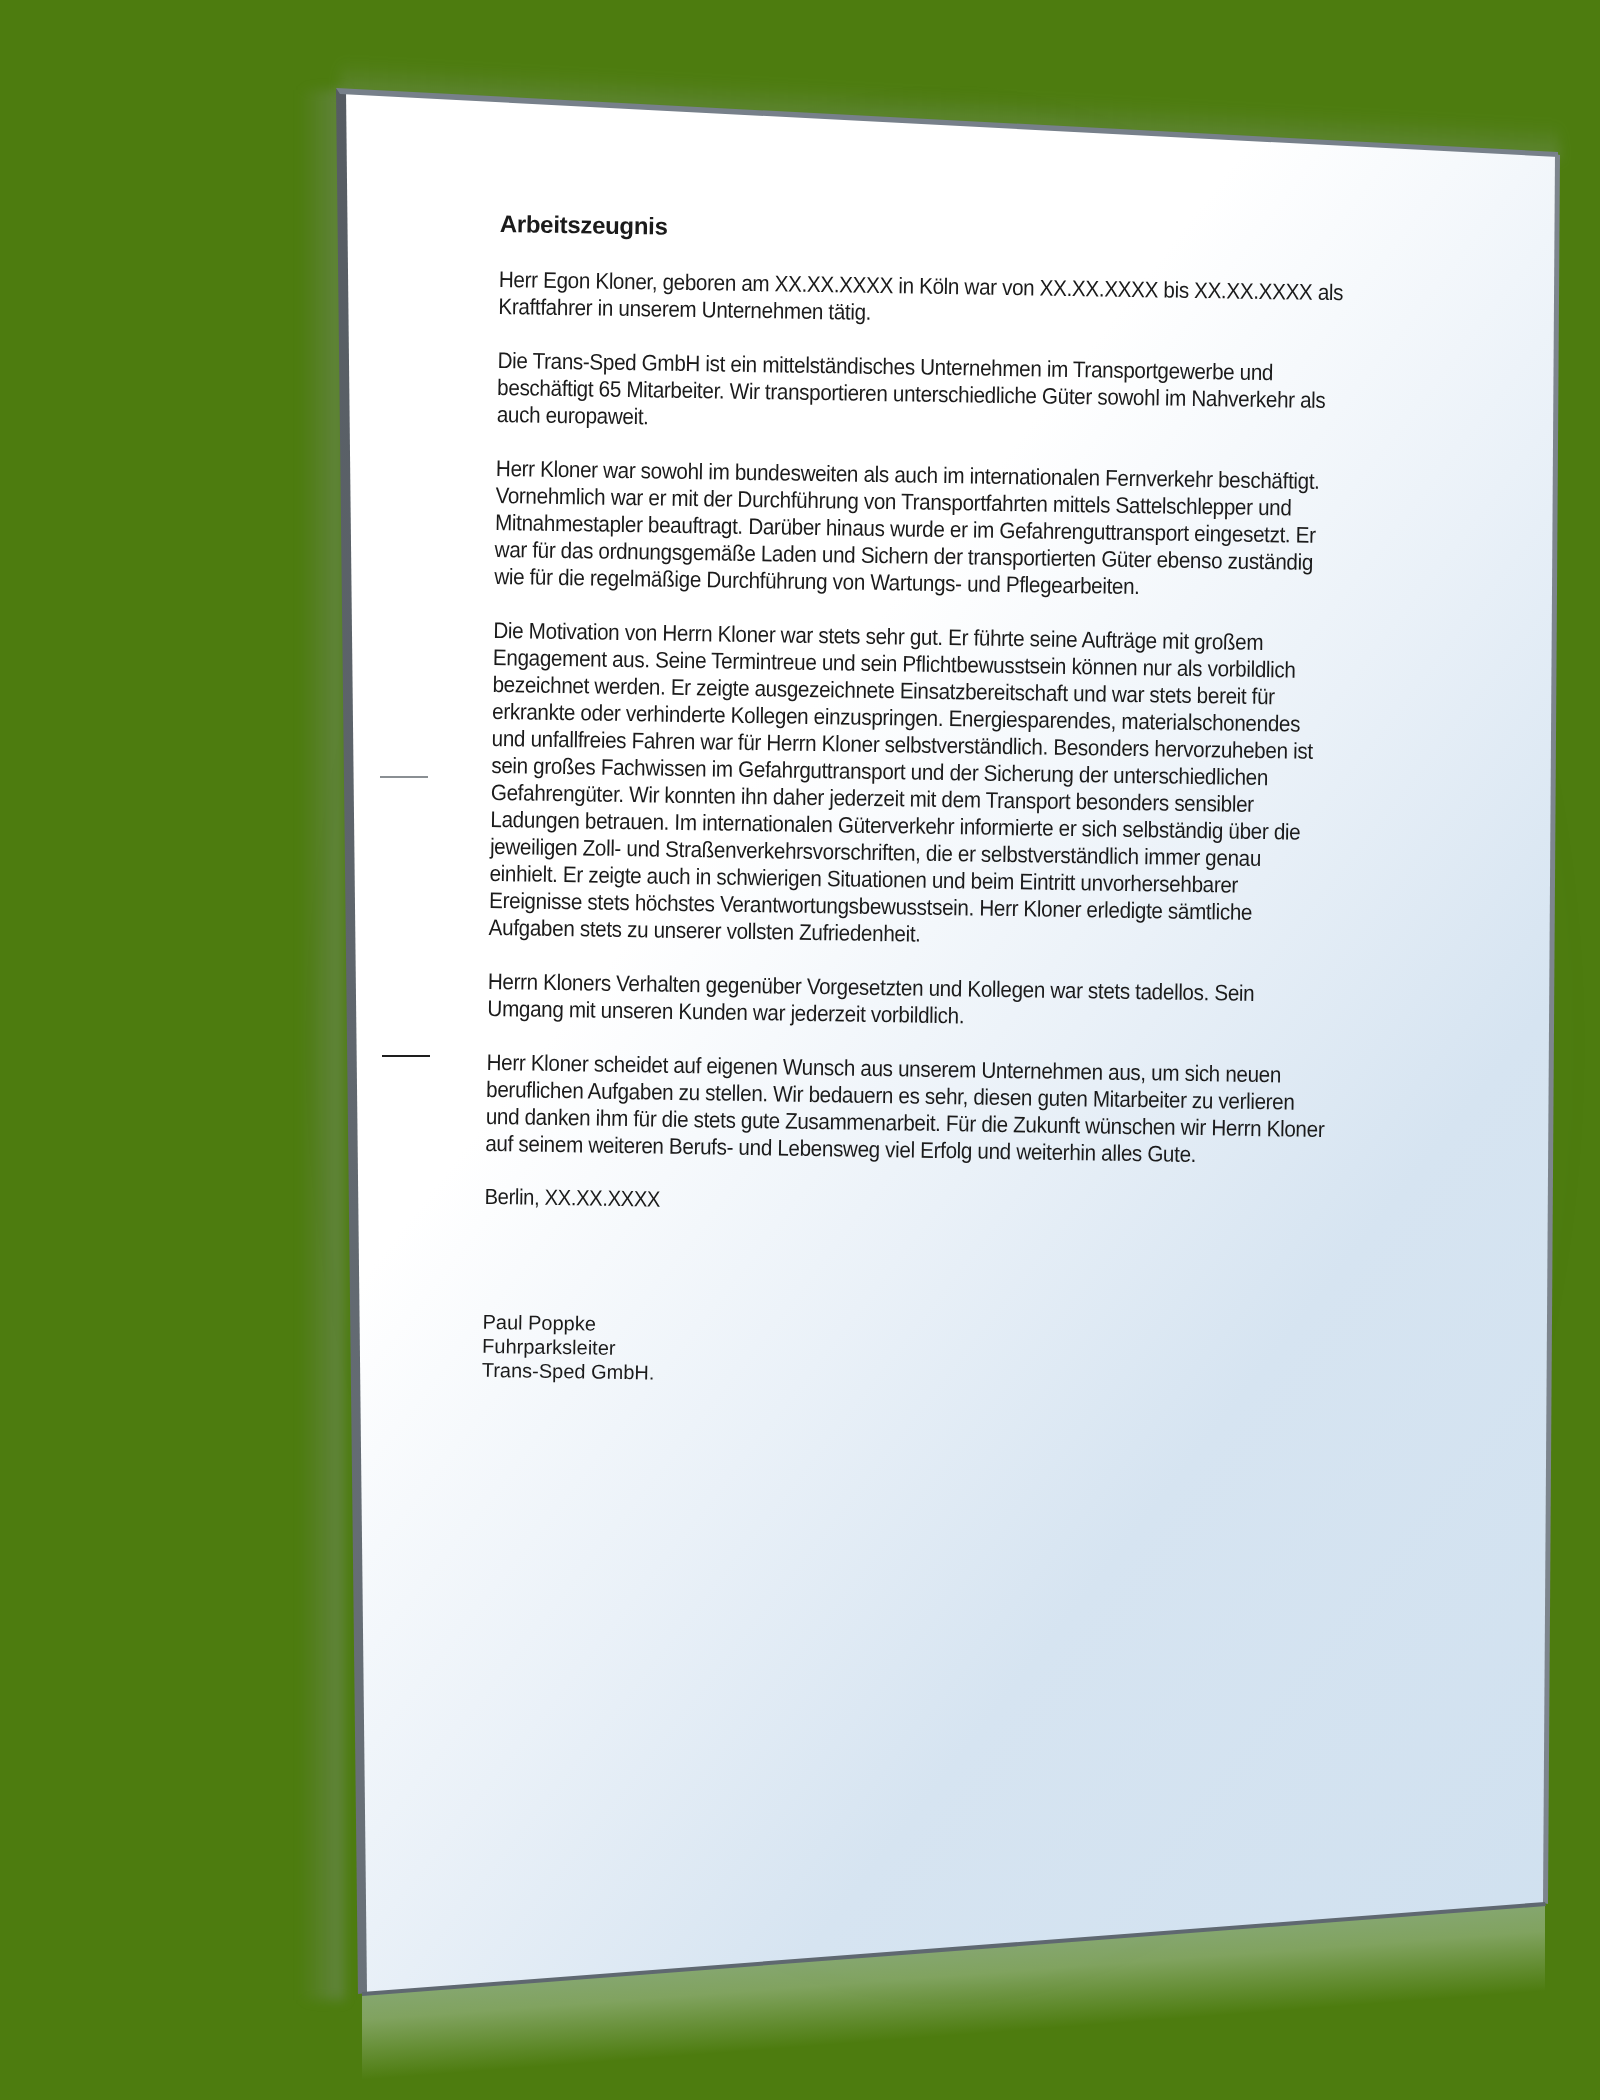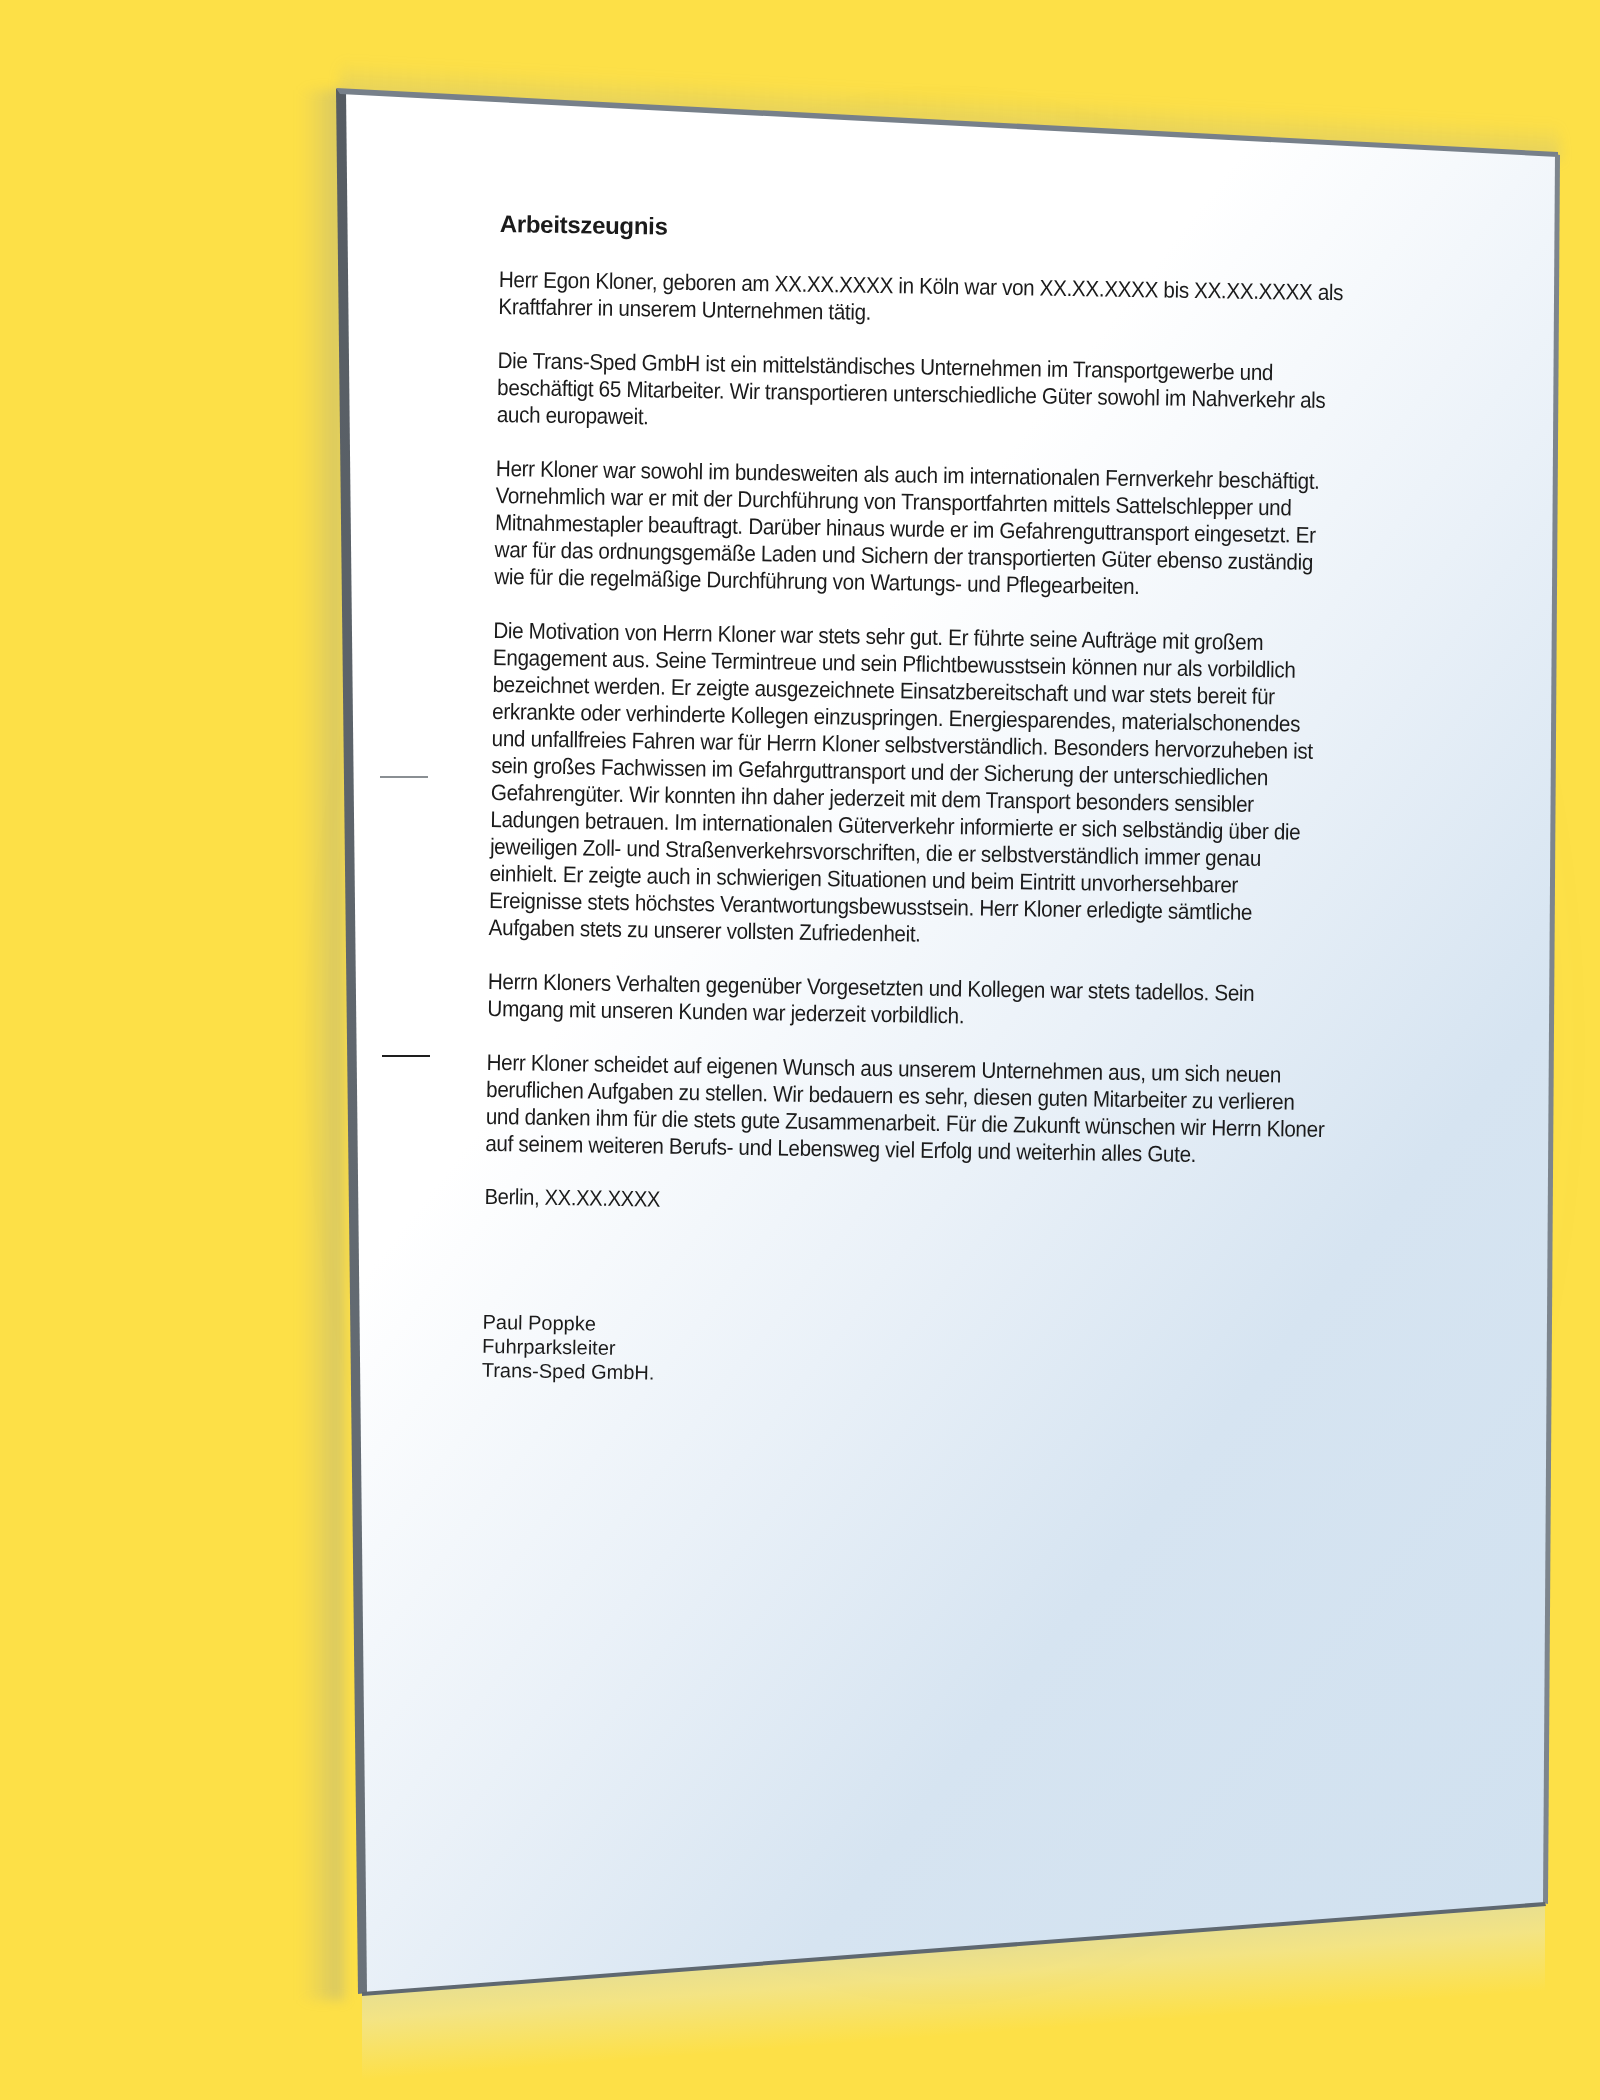--- a/index.html
+++ b/index.html
@@ -7,21 +7,21 @@
       padding: 0;
       width: 1600px;
       height: 2100px;
       background: #ffffff;
       overflow: hidden;
     }
     .stage {
       position: relative;
       width: 1600px;
       height: 2100px;
-      background: #fde047;
+      background: #4d7c0f;
     }
     
     .halo {
       position: absolute;
       left: 300px;
       top: 70px;
       width: 1290px;
       height: 1950px;
       background: radial-gradient(ellipse at center, rgba(120,130,140,0.18) 0%, rgba(255,255,255,0) 70%);
       filter: blur(20px);

